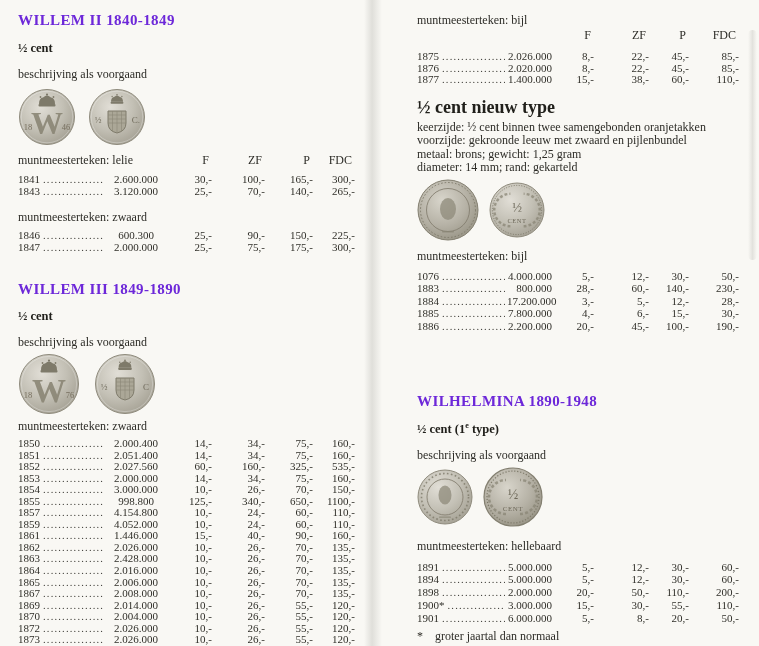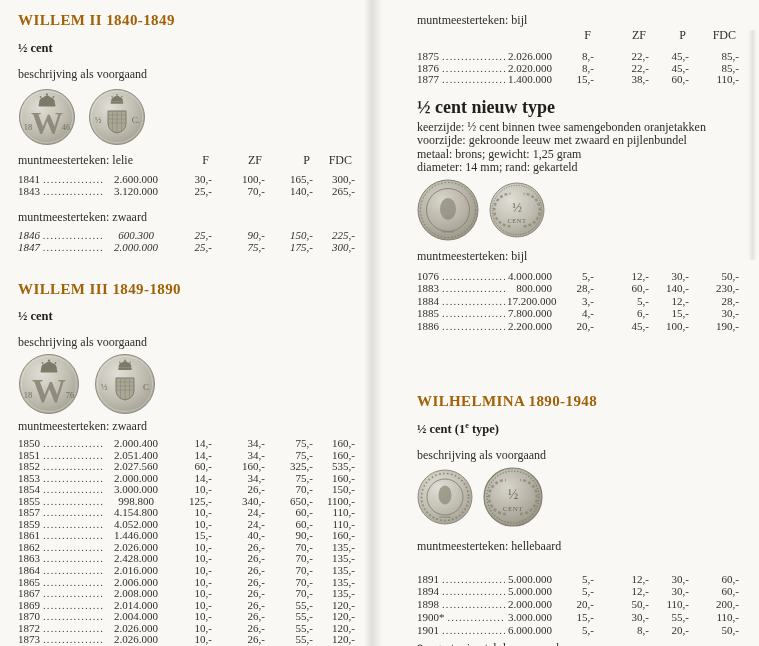--- a/index.html
+++ b/index.html
@@ -16,57 +16,57 @@
   }
   .edge-shadow{
     position:absolute;right:2px;top:30px;width:9px;height:230px;border-radius:5px;
     background:linear-gradient(90deg,rgba(150,150,142,0) 0%,rgba(148,148,140,0.22) 50%,rgba(150,150,142,0) 100%);
     pointer-events:none;
   }
   .col{position:absolute;top:0;}
   .col-left{left:18px;width:340px;}
   .col-right{left:417px;width:327px;}
 
-  .h1{font-weight:bold;font-size:15px;line-height:16px;letter-spacing:.4px;color:#a16207;}
+  .h1{font-weight:bold;font-size:15px;line-height:16px;letter-spacing:.4px;color:#6d28d9;}
   .denom{font-weight:bold;font-size:12.5px;line-height:13px;color:#21201b;}
   .denom sup{font-size:8px;}
   .body-line{font-size:12px;line-height:13px;}
   .mmt{font-size:12px;line-height:13px;}
   .spec-list{margin-top:7px;}
   .spec-list .spec-line{font-size:12px;line-height:13.5px;}
 
   
   .m-w2-title{margin-top:12px;}
   .m-w2-denom{margin-top:14px;}
   .m-w2-desc{margin-top:13px;}
   .m-w2-coins{margin-top:7px;height:58px;}
   .m-lelie{margin-top:8px;}
   .m-tbl-lelie{margin-top:6px;}
   .m-zwaard1{margin-top:14px;}
-  .m-tbl-zwaard1{margin-top:5px;font-style:italic;}
+  .m-tbl-zwaard1{margin-top:5px;}
   .m-w3-title{margin-top:28px;}
   .m-w3-denom{margin-top:13px;}
   .m-w3-desc{margin-top:13px;}
   .m-w3-coins{margin-top:4px;height:62px;}
   .m-zwaard2{margin-top:5px;}
   .m-tbl-w3{margin-top:4px;}
 
   .m-bijl1{margin-top:14px;}
   .m-hdrline{margin-top:2px;}
   .m-tbl-b75{margin-top:8px;}
   .m-nieuw-title{margin-top:15px;font-size:18px;line-height:14px;}
   .m-nieuw-coins{margin-top:3px;height:64px;}
   .m-bijl2{margin-top:8px;}
   .m-tbl-b78{margin-top:7px;}
   .m-wil-title{margin-top:61px;}
   .m-wil-denom{margin-top:10px;line-height:14px;}
   .m-wil-desc{margin-top:12px;}
   .m-wil-coins{margin-top:5px;height:60px;}
   .m-helle{margin-top:13px;}
-  .m-tbl-helle{margin-top:20px;}
+  .m-tbl-helle{margin-top:8px;}
   .m-footnote{margin-top:5px;}
 
   .coin-row{display:flex;align-items:center;}
   .coin-row .coin{display:block;}
   .gap12{gap:12px;} .gap14{gap:14px;} .gap10{gap:10px;}
 
   
   .mmt-line{display:flex;font-size:12px;line-height:13px;align-items:center;}
   .mmt-line .lbl{width:148px;}
   .mmt-line .hc,.hdr-line .hc{text-align:right;padding-right:3px;box-sizing:border-box;font-size:12px;}

